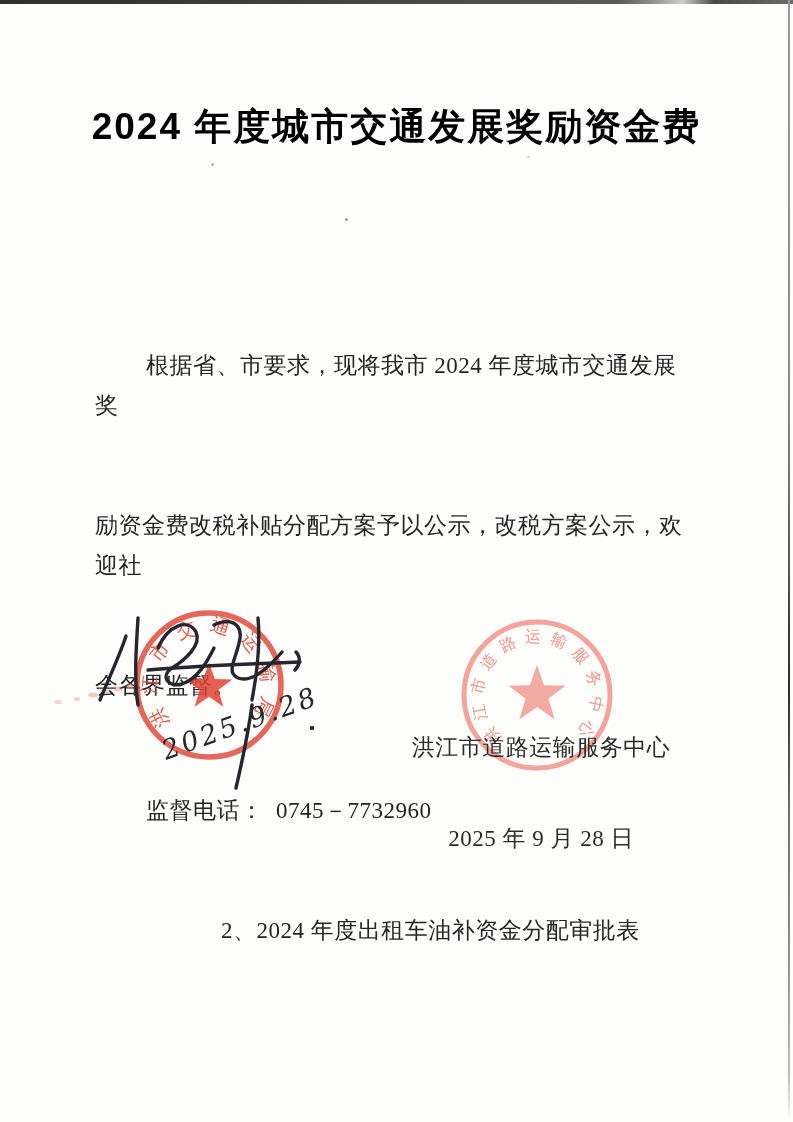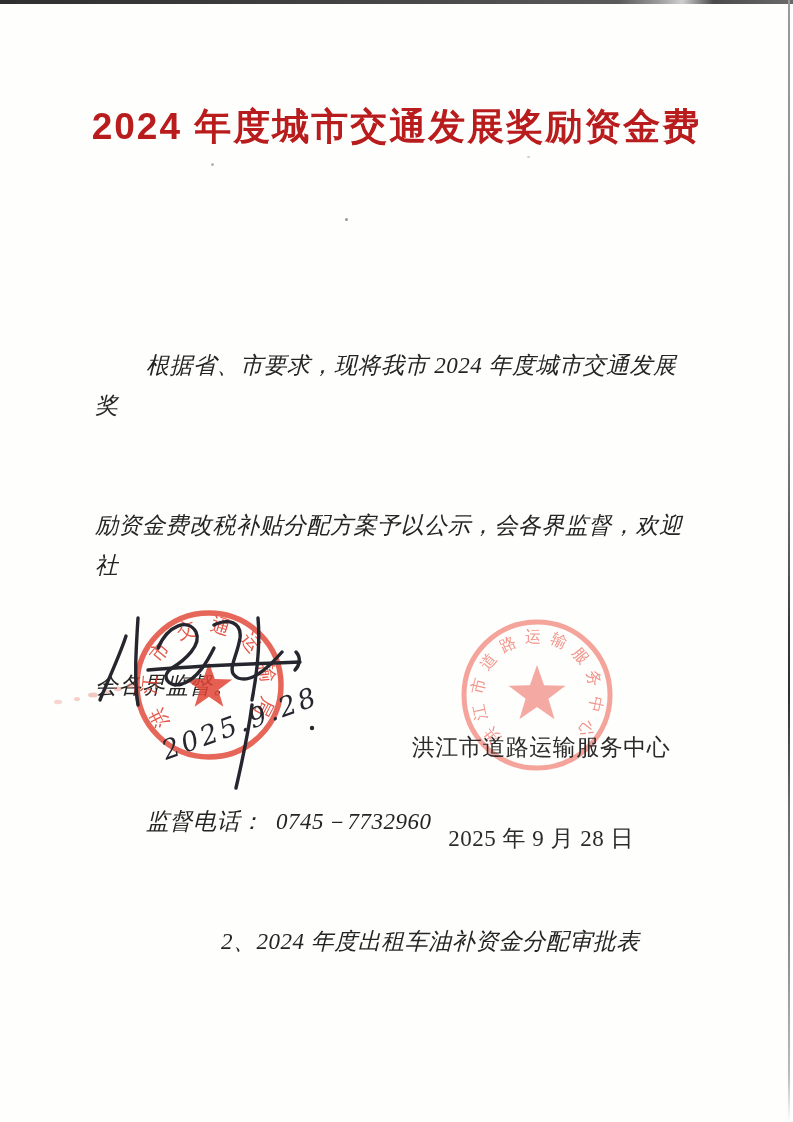--- a/index.html
+++ b/index.html
@@ -14,34 +14,34 @@
     position:absolute;left:0;top:0;width:793px;height:4px;
     background:linear-gradient(90deg,#2f2f2f 0%,#3c3c3c 30%,#4a4a4a 55%,#5a5a5a 78%,#9a9a9a 83%,#cfcfcf 86%,#4a4a4a 90%,#6a6a6a 100%);
   }
   .scan-edge-right{
     position:absolute;left:788px;top:0;width:2px;height:1122px;
     background:linear-gradient(180deg,#9a9a9a 0%,#8b8b8b 35%,#5a5a5a 50%,#3a3a3a 56%,#303030 62%,#6d6d6d 72%,#8f8f8f 85%,#bdbdbd 96%,rgba(200,200,200,0) 100%);
   }
   .speck{position:absolute;border-radius:50%;}
   .title-block{
     position:absolute;left:0;top:102px;width:793px;
-    text-align:center;color:#b91c1c;
+    text-align:center;color:#000000;
     font-family:"Liberation Sans","DejaVu Sans",sans-serif;
     font-weight:700;
   }
   .title-line{font-size:37px;line-height:50px;letter-spacing:2px;white-space:pre;}
   .title-line2{margin-top:16px;}
   .content{
     position:absolute;left:95px;top:266px;width:592px;
     font-size:23px;line-height:40px;color:#242424;
     letter-spacing:0.5px;white-space:pre-wrap;
   }
-  .line{min-height:40px;font-style:italic;}
+  .line{min-height:40px;}
   .indent{text-indent:51px;}
-  .gap-top{margin-top:16px;}
+  .gap-top{margin-top:5px;}
   .sub-indent{padding-left:126px;}
   .sig-text{
     position:absolute;left:410px;top:681px;width:262px;
     text-align:center;color:#2b2b2b;font-size:23px;letter-spacing:0.5px;
     z-index:3;white-space:pre;
   }
   .sig-org{line-height:30px;}
   .sig-date{line-height:30px;margin-top:9px;}
   .stamp-svg-left{position:absolute;left:50px;top:588px;z-index:2;}
   .stamp-svg-right{position:absolute;left:452px;top:611px;z-index:1;}
@@ -64,21 +64,21 @@
   <div class="speck" style="left:211px;top:163px;width:3px;height:3px;background:#b5b5b5;"></div>
   <div class="speck" style="left:345px;top:218px;width:3px;height:3px;background:#9a9a9a;"></div>
   <div class="speck" style="left:527px;top:156px;width:3px;height:2px;background:#cccccc;"></div>
 
   <div class="title-block">
     <div class="title-line">2024 年度城市交通发展奖励资金费</div>
   </div>
 
   <div class="content">
     <div class="line indent">根据省、市要求，现将我市 2024 年度城市交通发展奖</div>
-    <div class="line">励资金费改税补贴分配方案予以公示，会各界监督，欢迎社</div>
+    <div class="line">励资金费改税补贴分配方案予以公示，改税方案公示，欢迎社</div>
     <div class="line">会各界监督。</div>
     <div class="line indent gap-top">监督电话：  0745－7732960</div>
     <div class="line sub-indent">2、2024 年度出租车油补资金分配审批表</div>
     
   </div>
 
   <svg class="stamp-svg-left" width="300" height="215" viewBox="0 0 300 215">
     <defs>
       <path id="left-ring-path" d="M 128.6 140.4 A 53 53 0 1 1 189.4 140.4" fill="none"></path>
     </defs>

